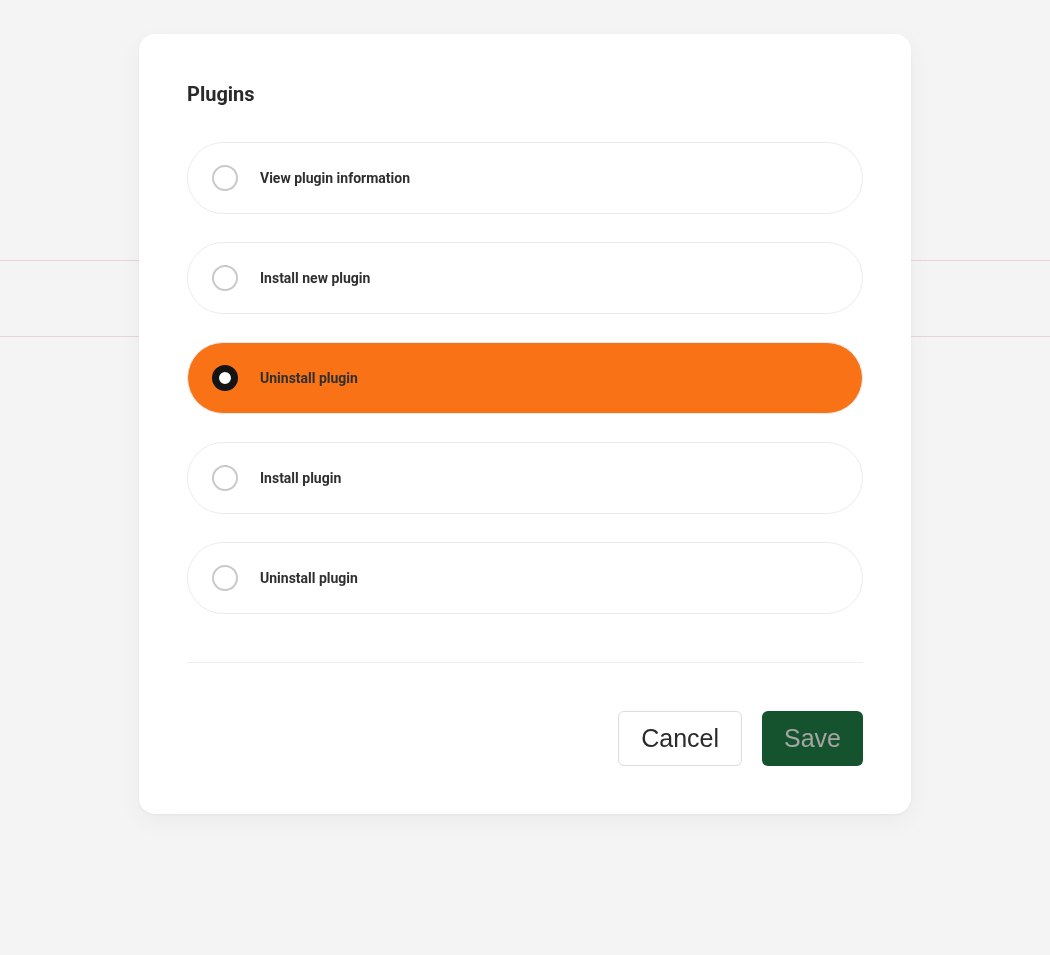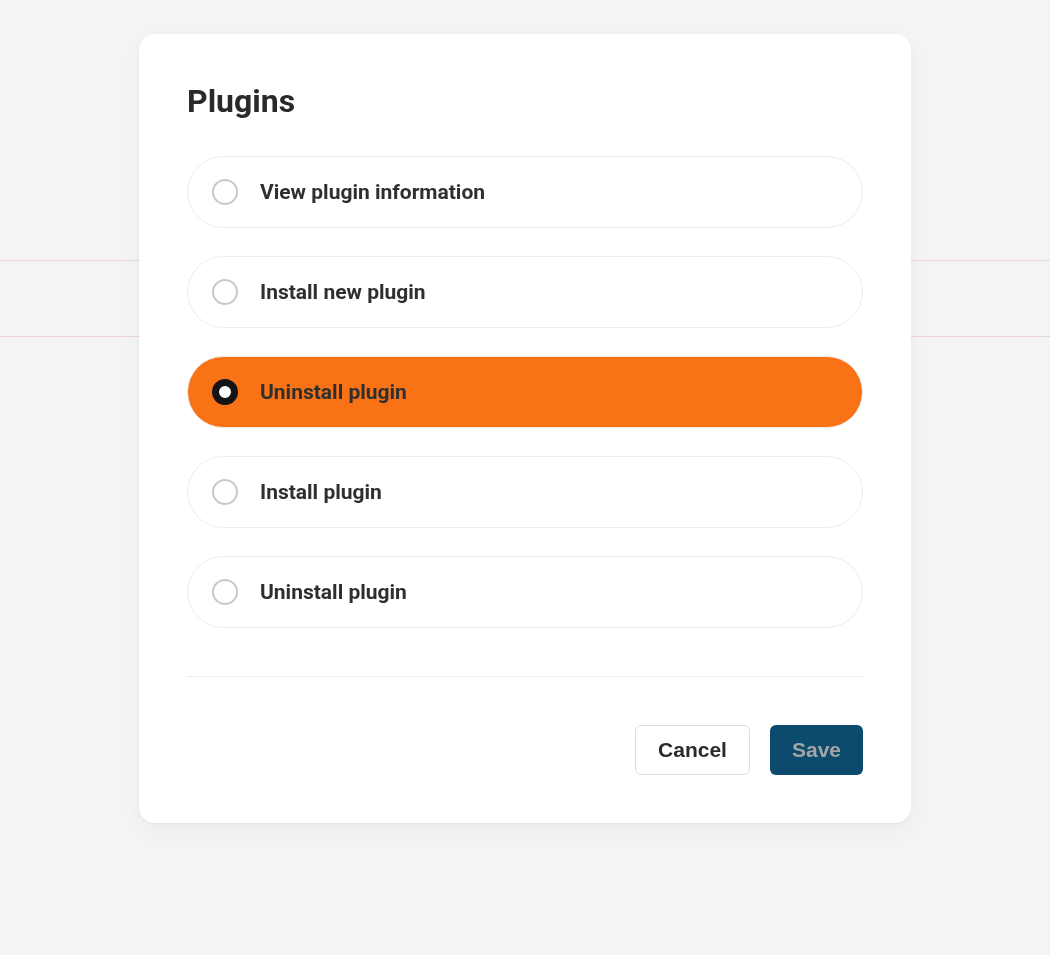--- a/index.html
+++ b/index.html
@@ -28,21 +28,21 @@
       top: 34px;
       left: 50%;
       transform: translateX(-50%);
       width: 772px;
       background: #ffffff;
       border-radius: 16px;
       box-shadow: 0 1px 3px rgba(0,0,0,0.04), 0 8px 24px rgba(0,0,0,0.04);
       padding: 48px 48px 48px 48px;
     }
     .modal-title {
-      font-size: 32px;
+      font-size: 20px;
       font-weight: 700;
       color: #2a2a2a;
       margin-bottom: 36px;
     }
     .options {
       display: flex;
       flex-direction: column;
       gap: 28px;
     }
     .option {
@@ -66,50 +66,50 @@
       border: 2px solid #c9c9c9;
       flex-shrink: 0;
       position: relative;
       background: #ffffff;
     }
     .option.selected .radio {
       border: 7px solid #141414;
       background: #ffffff;
     }
     .option-label {
-      font-size: 21px;
+      font-size: 14px;
       font-weight: 700;
       color: #2f2f2f;
     }
     .divider {
       margin-top: 48px;
       height: 1px;
       background: #eeeeee;
     }
     .footer {
       display: flex;
       justify-content: flex-end;
       gap: 20px;
       margin-top: 48px;
     }
     .btn {
       padding: 12px 22px;
       border-radius: 6px;
-      font-size: 21px;
-      font-weight: 700;
+      font-size: 25px;
+      font-weight: 400;
       cursor: pointer;
       border: none;
     }
     .btn-cancel {
       background: #ffffff;
       border: 1px solid #dcdcdc;
       color: #2a2a2a;
     }
     .btn-save {
-      background: #0c4a6e;
+      background: #14532d;
       color: #a5a5a5;
       cursor: default;
     }
   </style>
 </head>
 <body>
 
 <div class="bg-line bg-line-1"></div>
 <div class="bg-line bg-line-2"></div>
 

